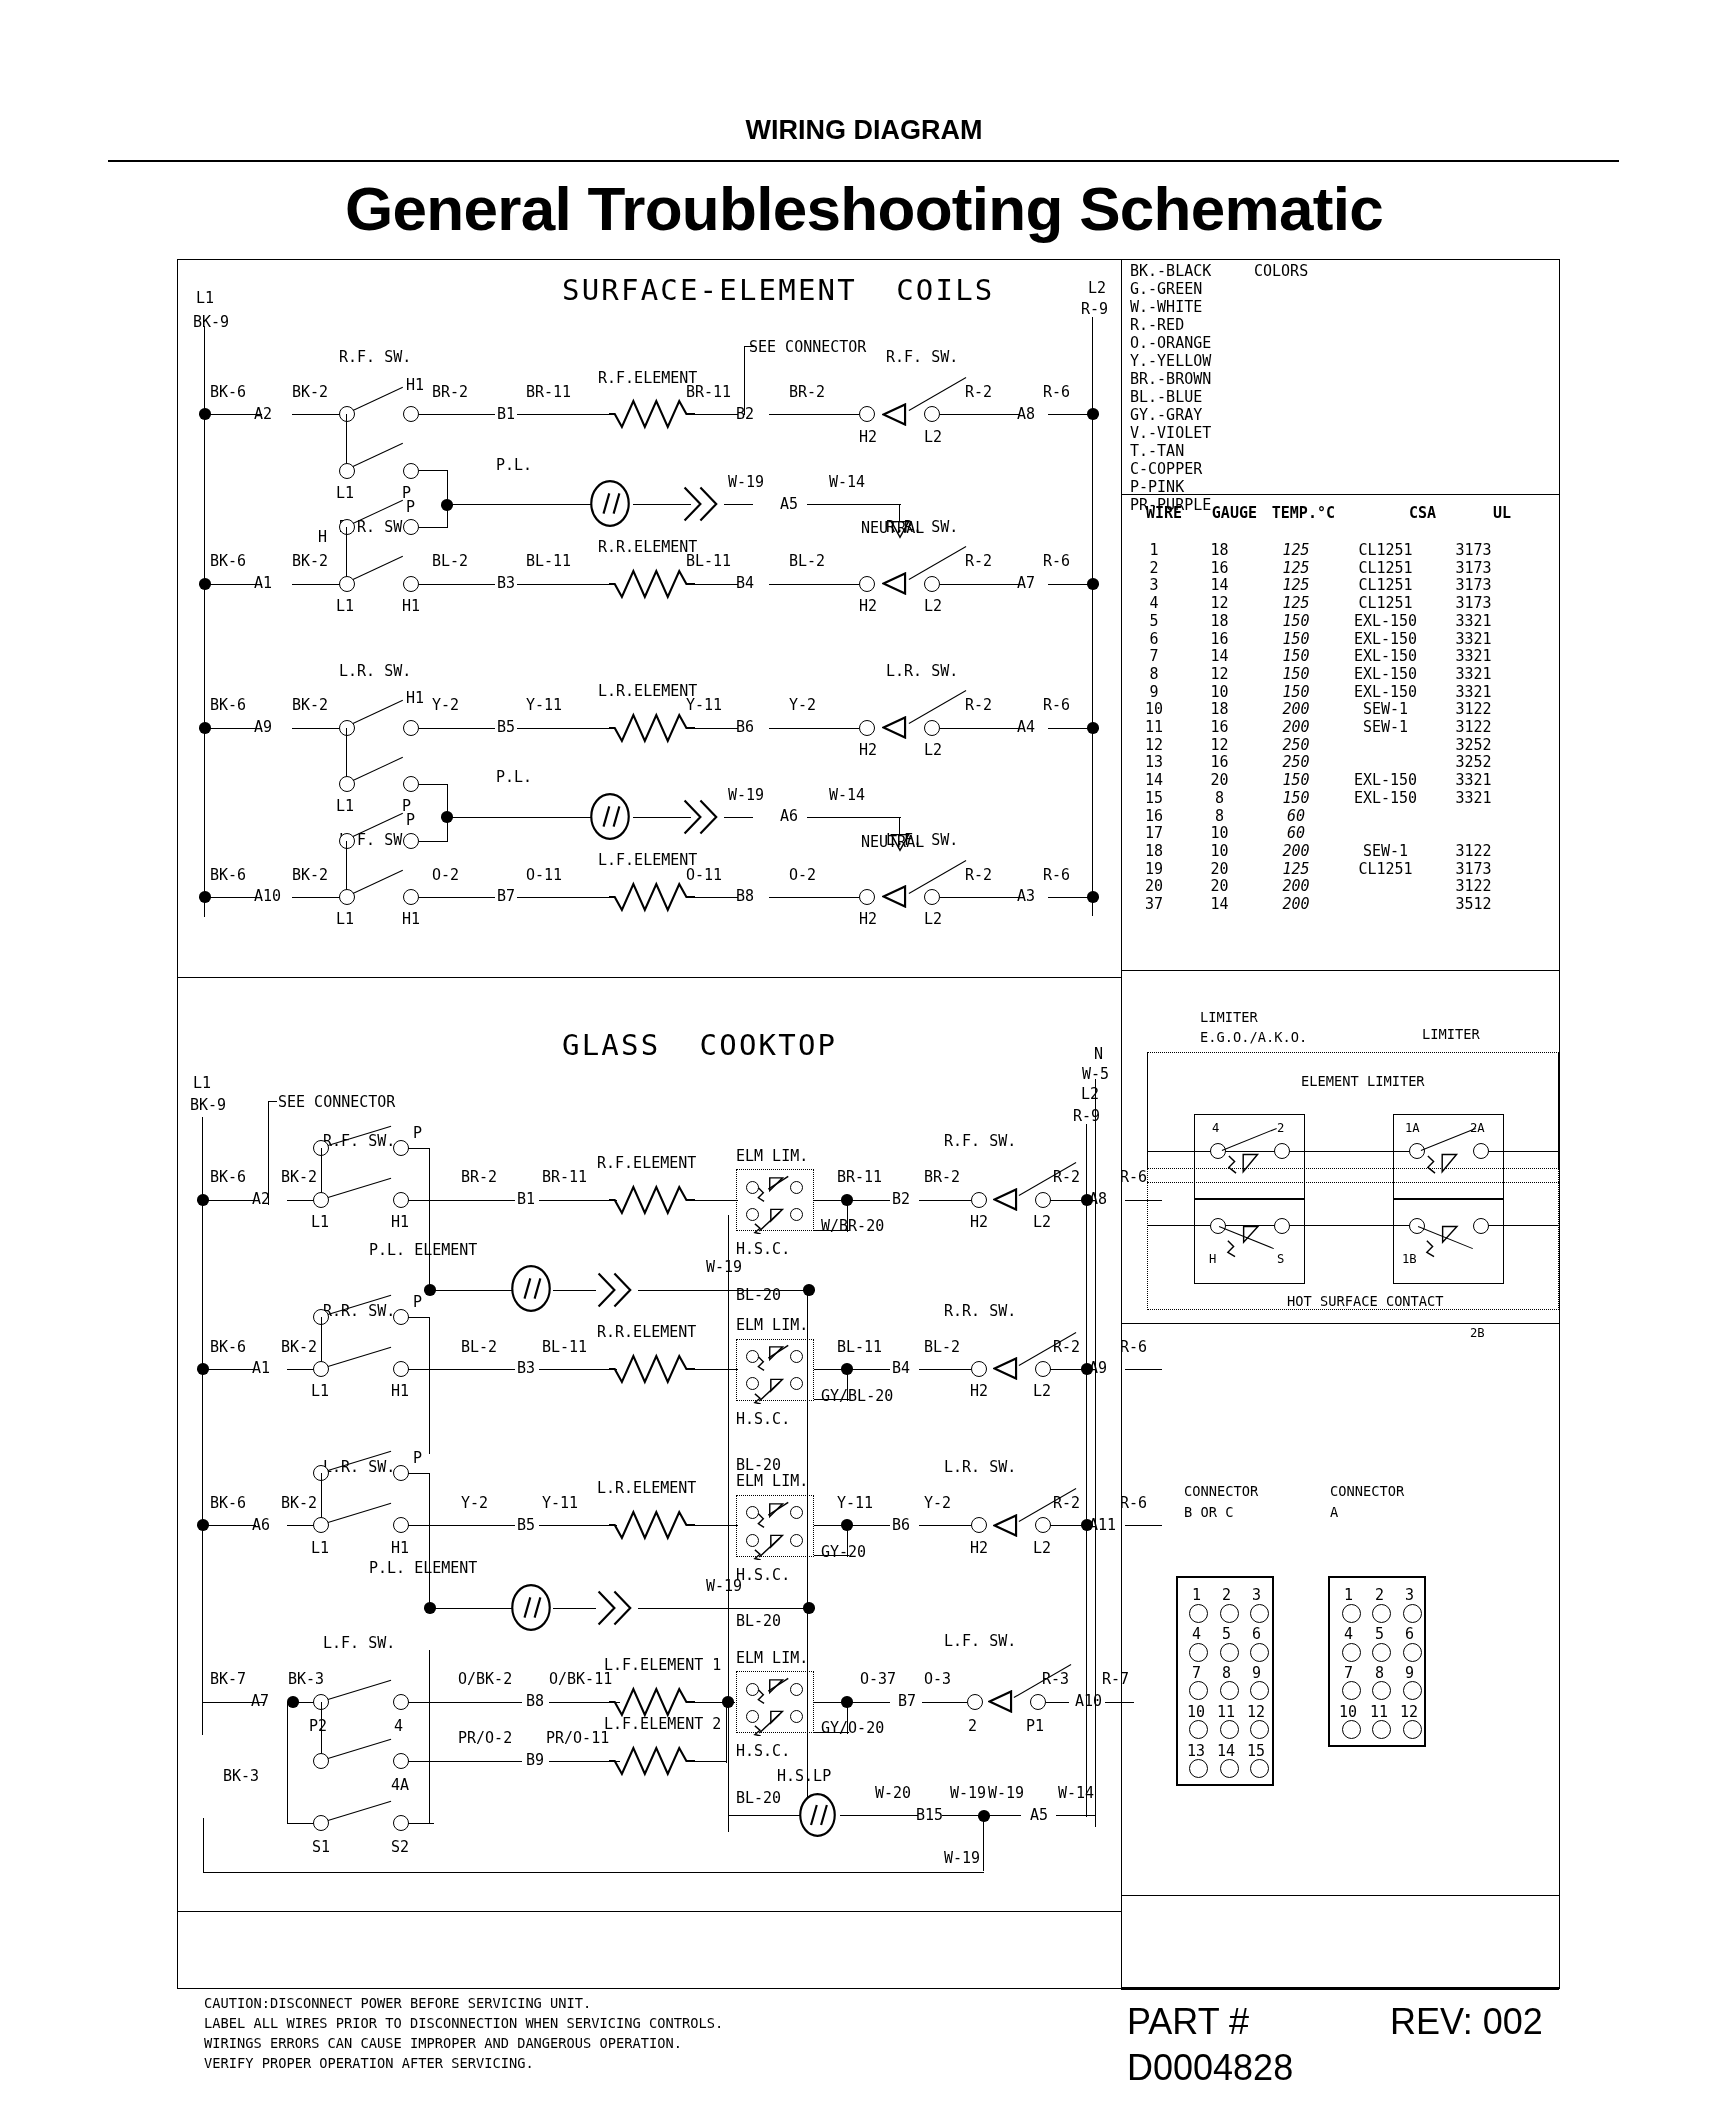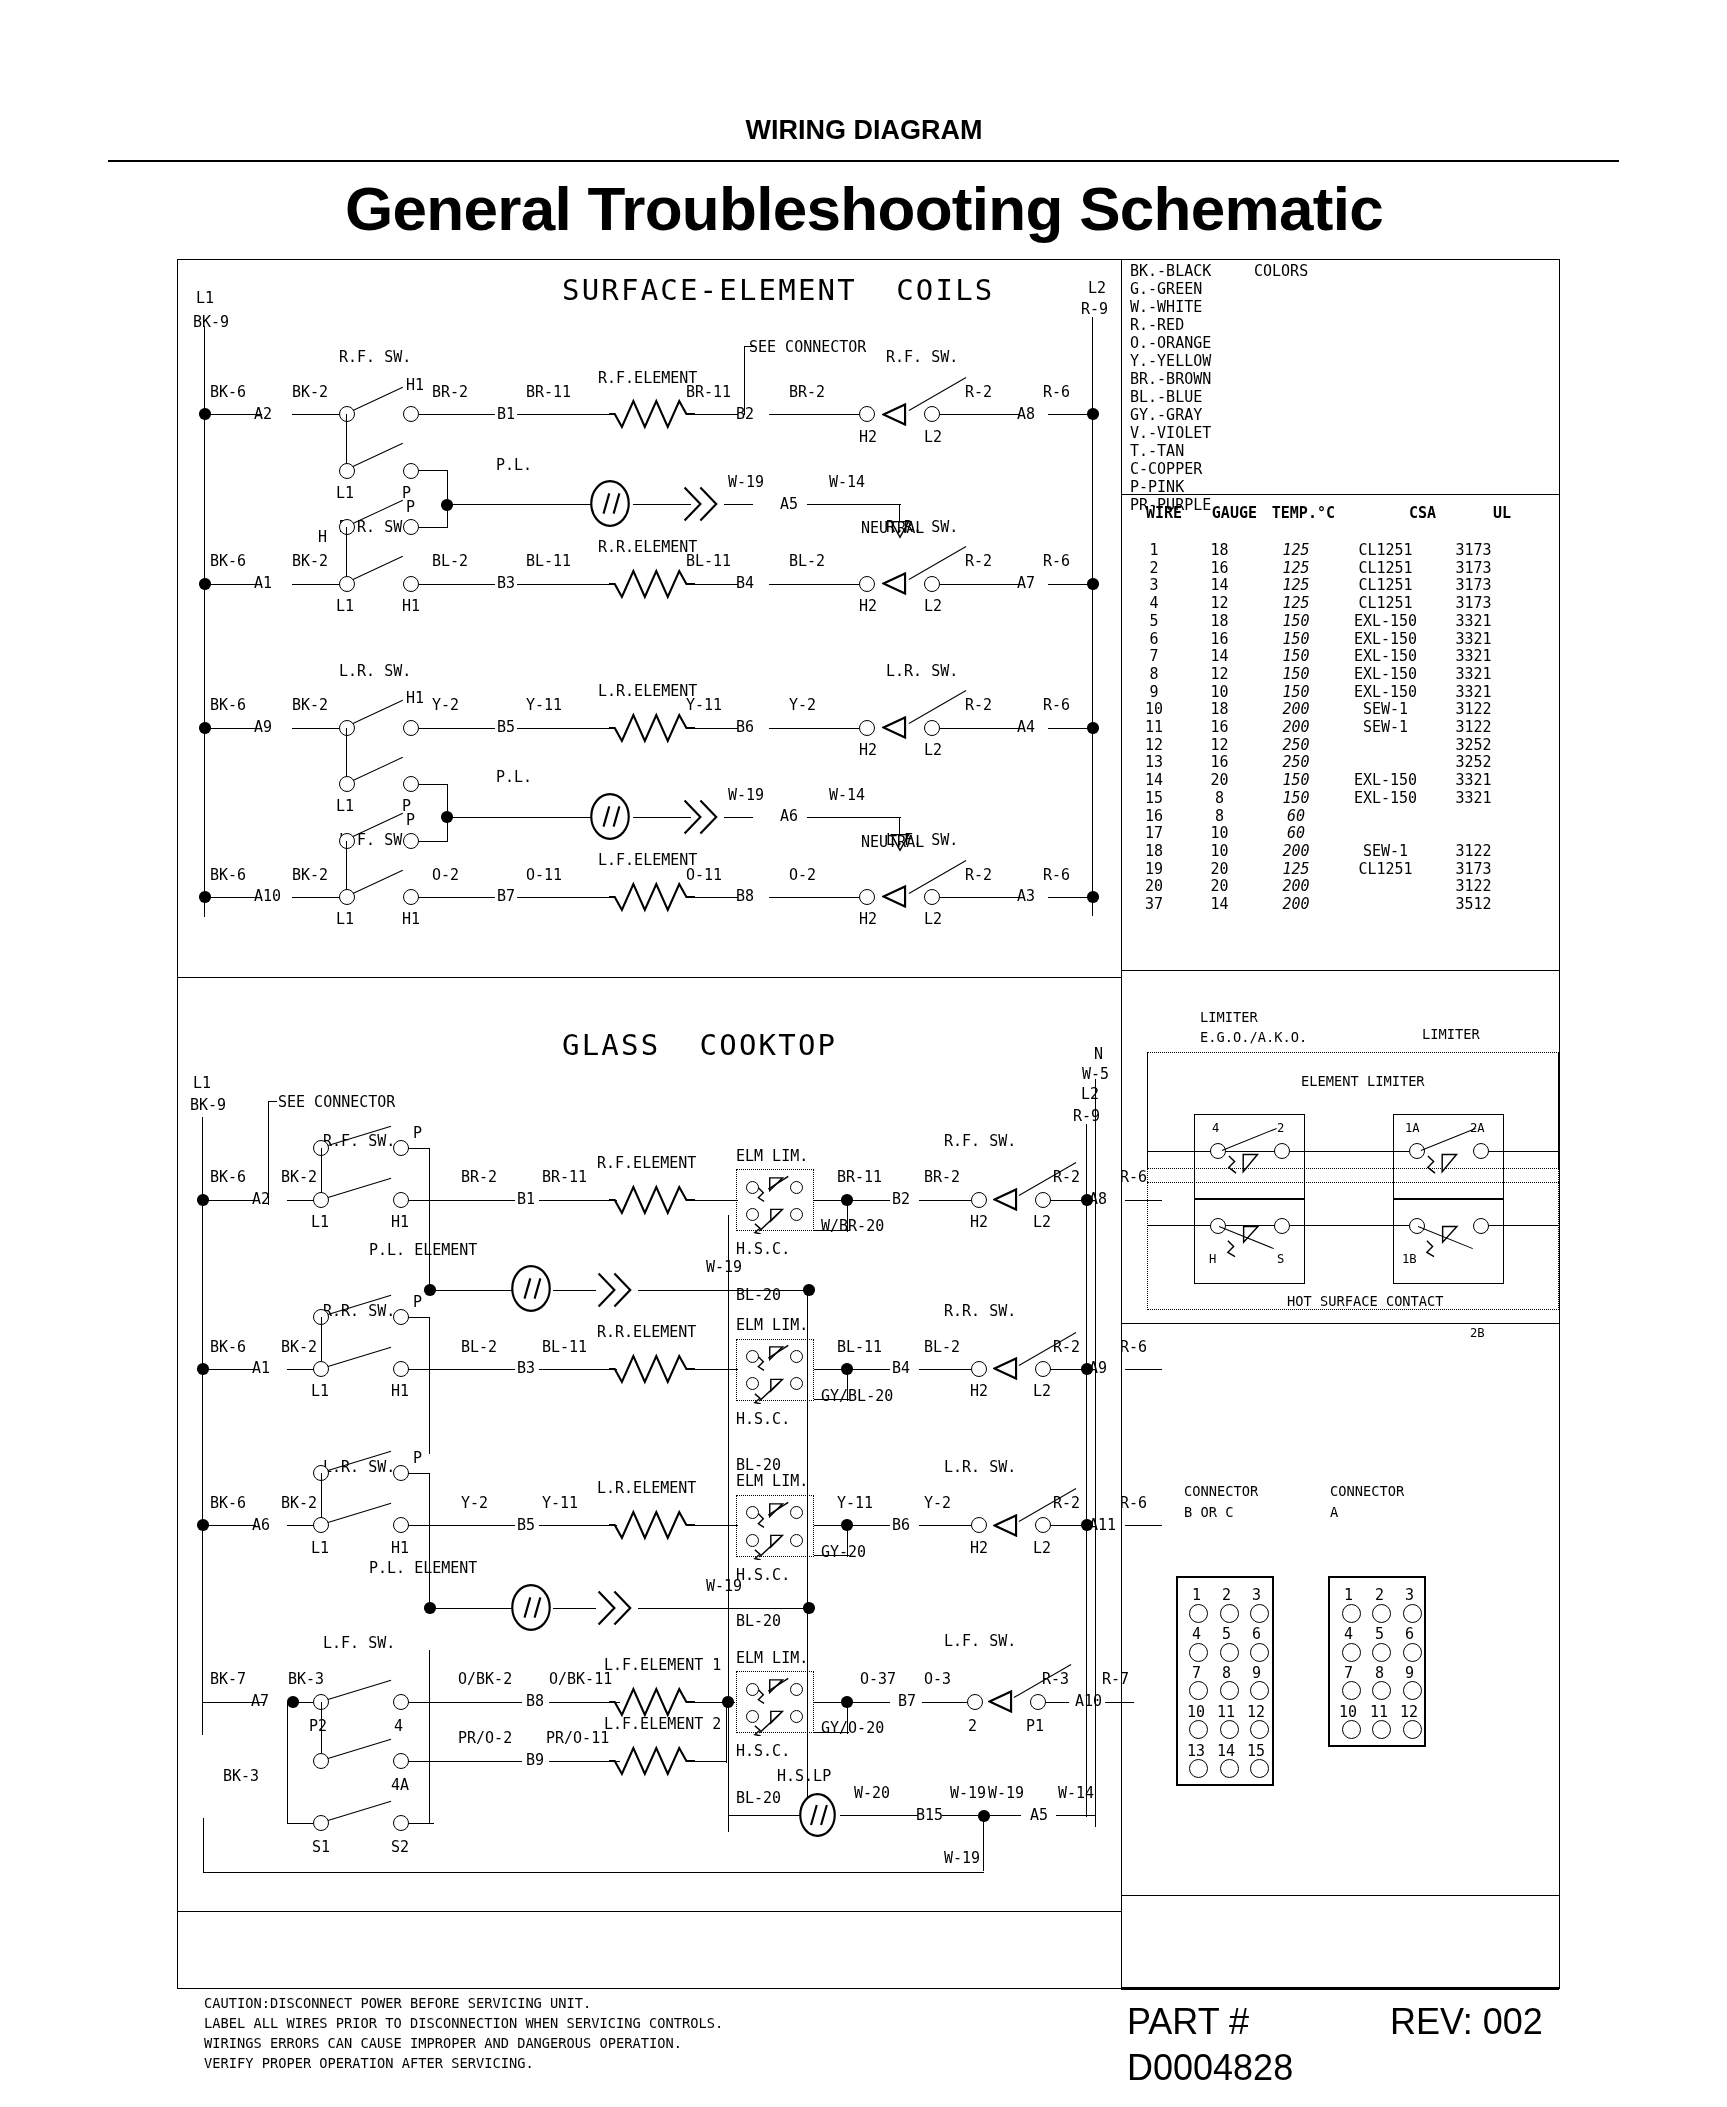--- a/index.html
+++ b/index.html
@@ -1031,21 +1031,21 @@
       <div class="w wv" style="left:1133px; top:1702px; height:0px;"></div>
       <div class="lbl " style="left:736px; top:1790px;">BL-20</div>
       <div class="lbl " style="left:777px; top:1768px;">H.S.LP</div>
       <div class="w wh" style="left:729px; top:1815px; width:79px;"></div>
       <svg class="svgwrap" style="left:798px; top:1792px; width:39px; height:46px;" viewBox="0 0 54 64" width="39" height="46">
         <ellipse cx="27" cy="32" rx="24" ry="29" fill="#fff" stroke="#000" stroke-width="3"></ellipse>
         <line x1="18" y1="46" x2="26" y2="18" stroke="#000" stroke-width="3"></line>
         <line x1="32" y1="46" x2="40" y2="18" stroke="#000" stroke-width="3"></line>
       </svg>
       <div class="w wh" style="left:840px; top:1815px; width:78px;"></div>
-      <div class="lbl " style="left:854px; top:1785px;">W-20</div>
+      <div class="lbl " style="left:875px; top:1785px;">W-20</div>
       <div class="lbl " style="left:916px; top:1807px;">B15</div>
       <div class="w wh" style="left:942px; top:1815px; width:79px;"></div>
       <div class="lbl " style="left:950px; top:1785px;">W-19</div>
       <div class="dot" style="left:978px; top:1810px;"></div>
       <div class="lbl " style="left:988px; top:1785px;">W-19</div>
       <div class="lbl " style="left:1030px; top:1807px;">A5</div>
       <div class="w wh" style="left:1056px; top:1815px; width:35px;"></div>
       <div class="lbl " style="left:1058px; top:1785px;">W-14</div>
       <div class="w wv" style="left:983px; top:1815px; height:56px;"></div>
       <div class="lbl " style="left:944px; top:1850px;">W-19</div>

